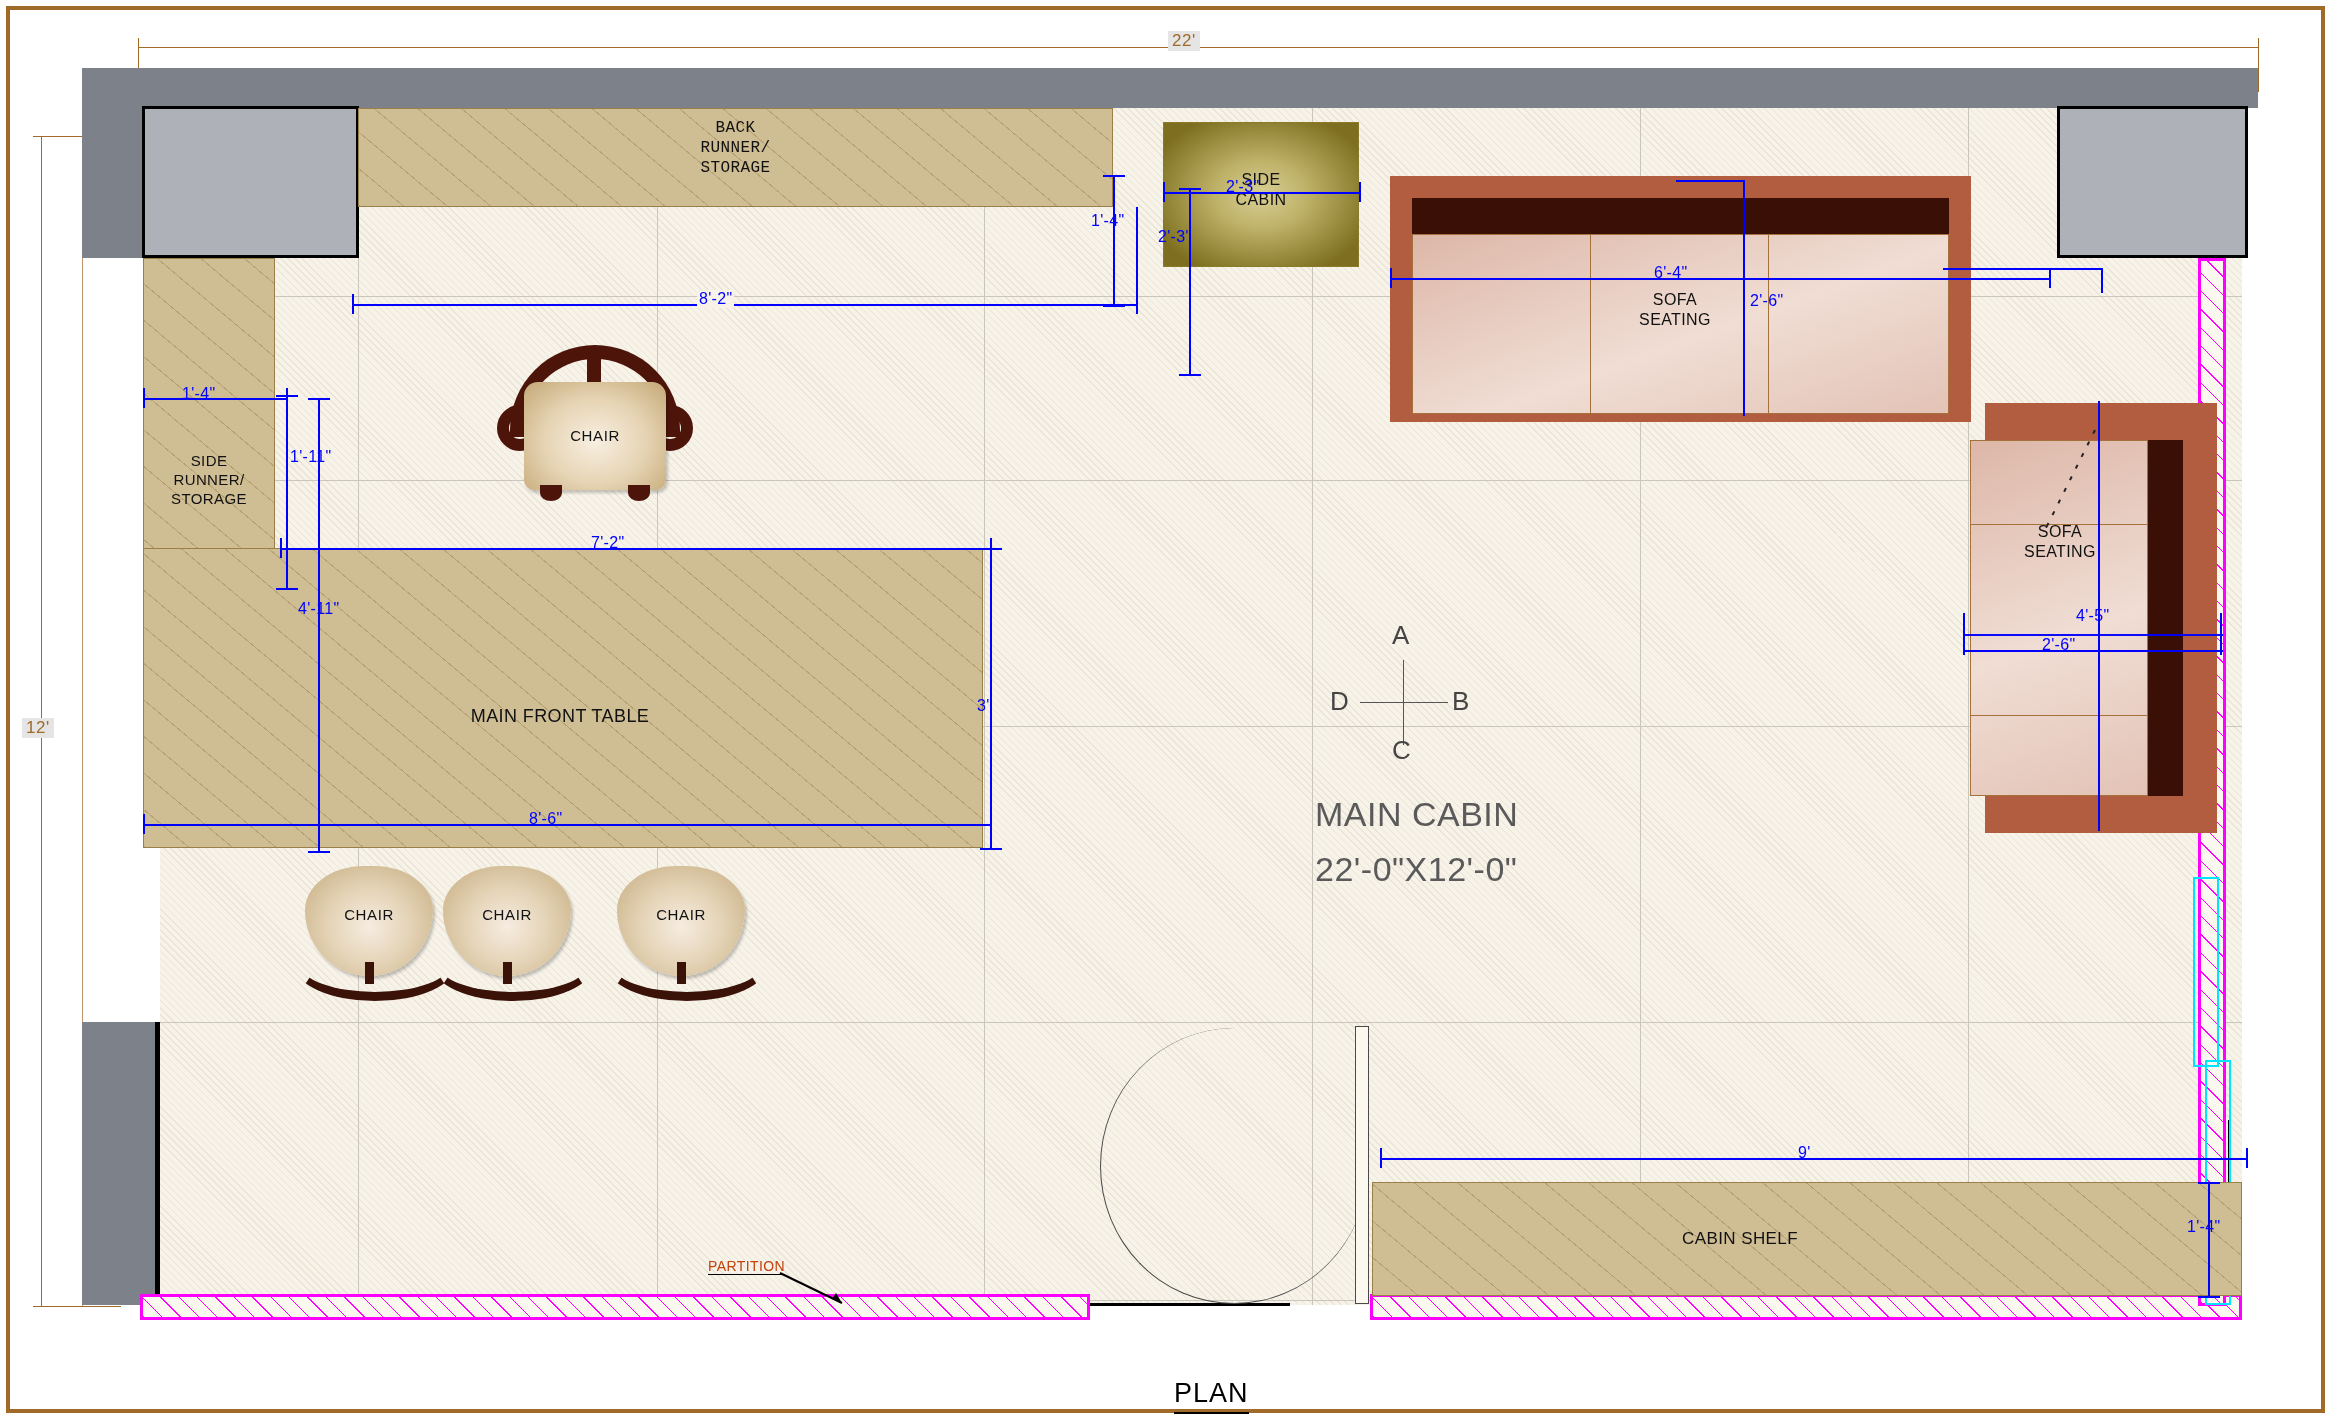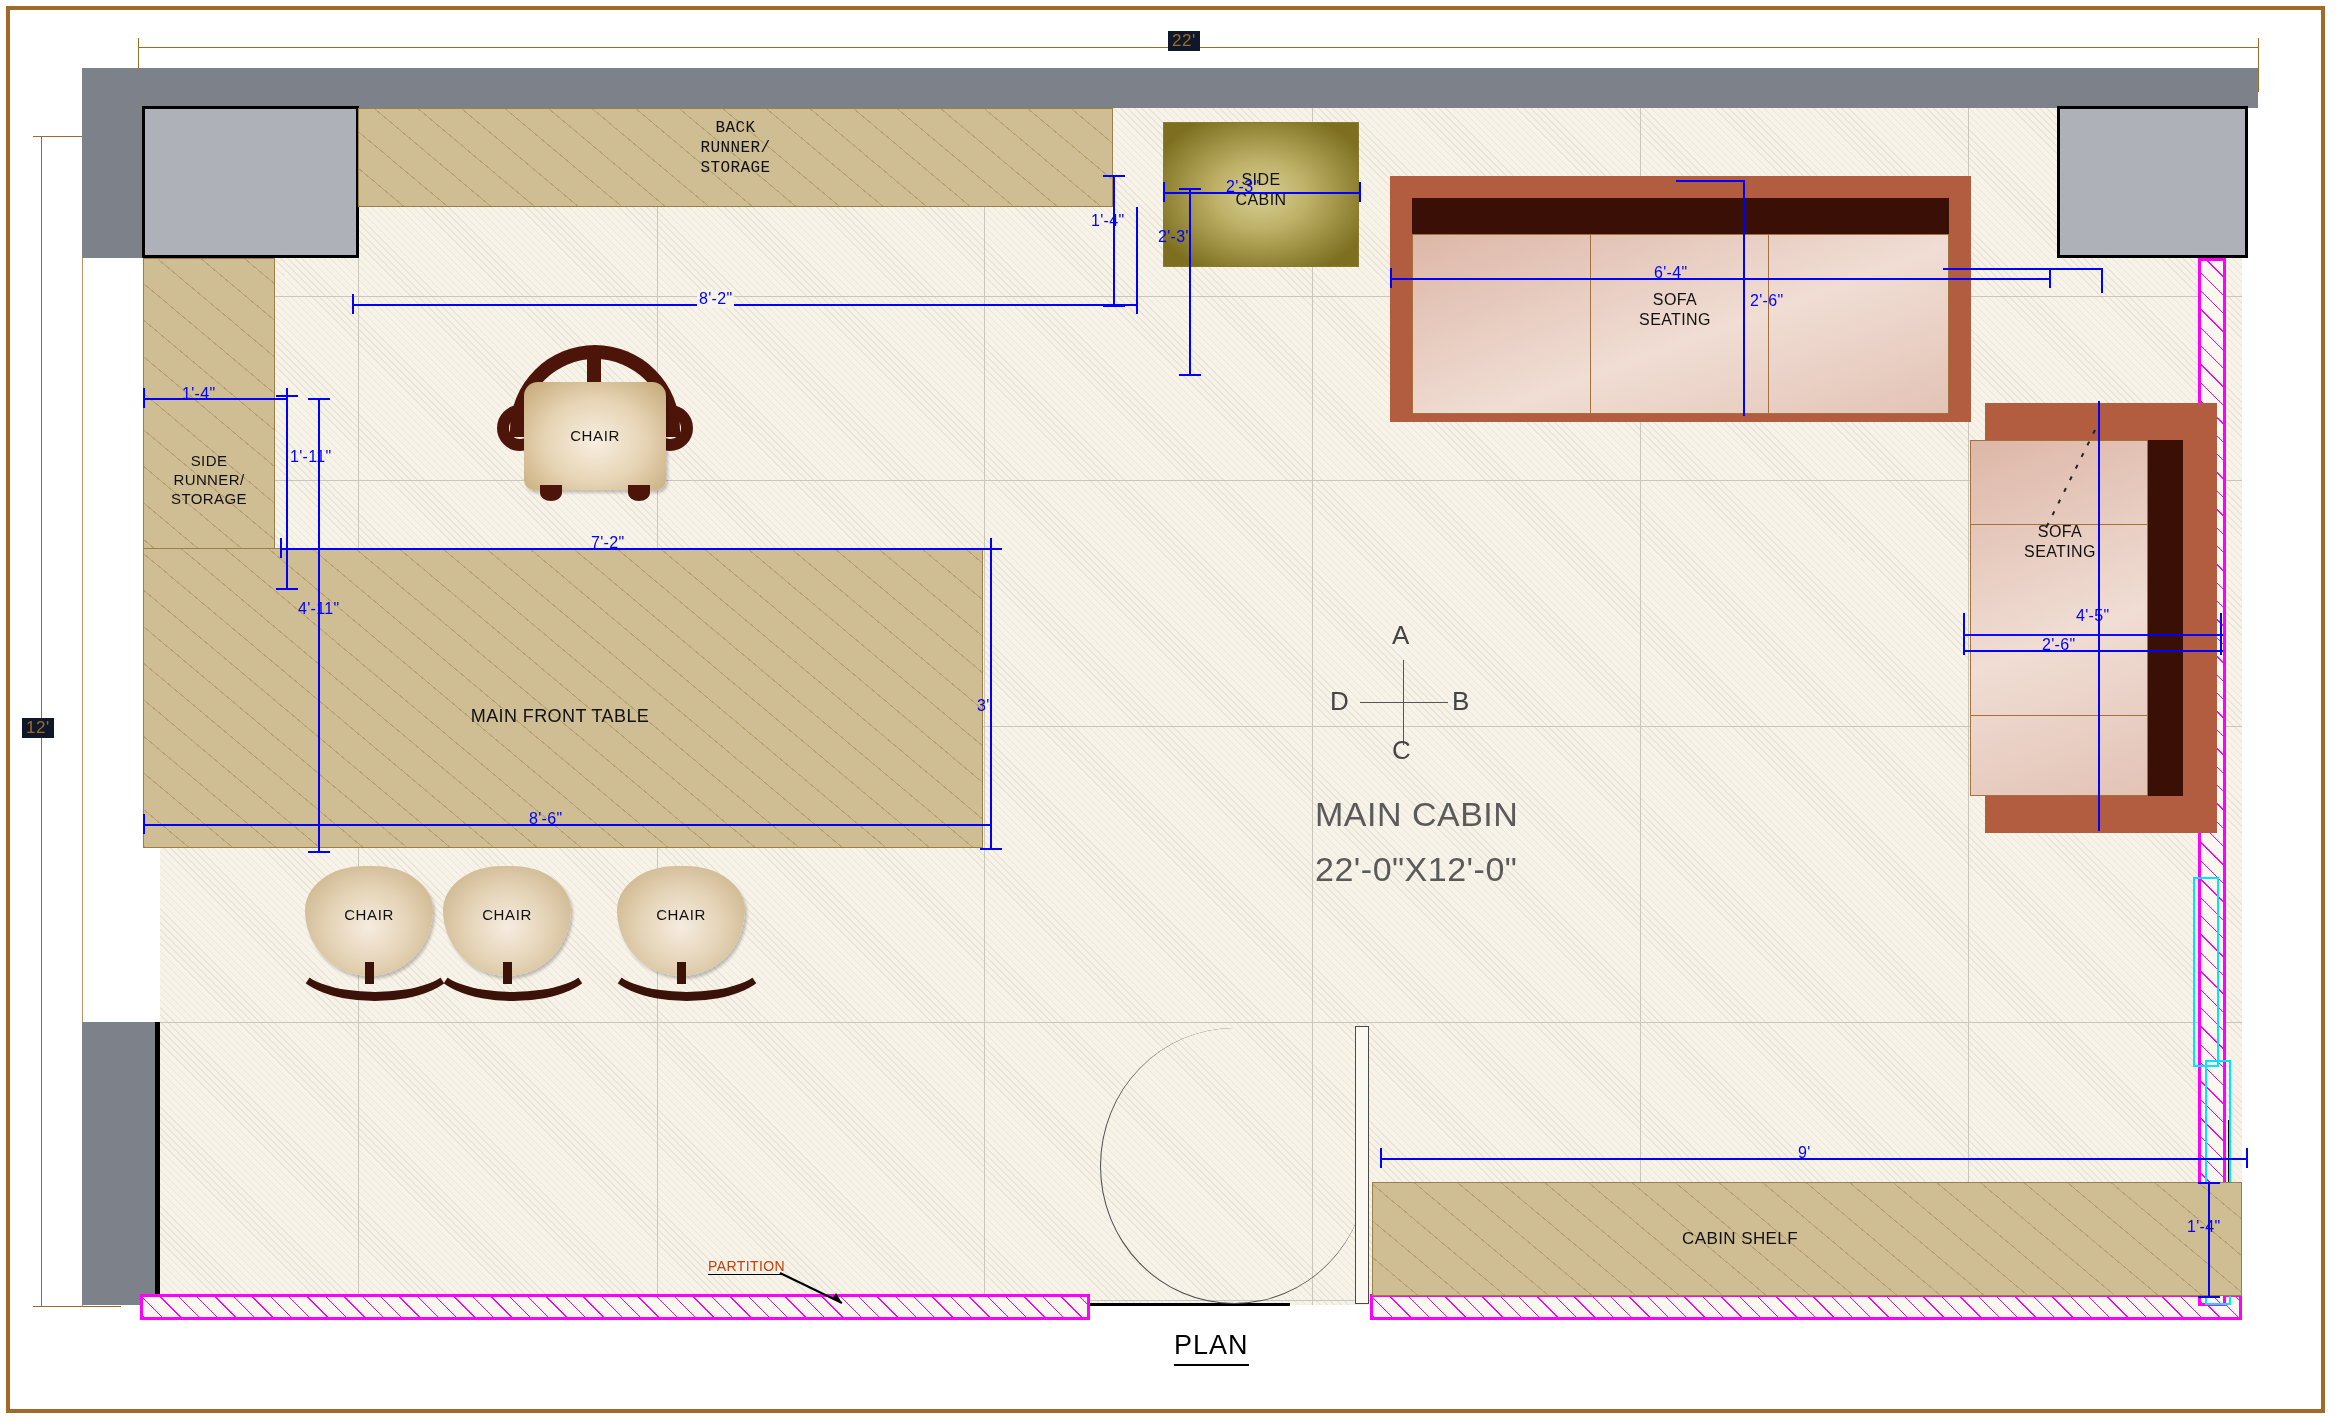--- a/index.html
+++ b/index.html
@@ -6,21 +6,21 @@
   body{font-family:"Liberation Sans", sans-serif;}
   #sheet{position:relative;width:2339px;height:1427px;background:#ffffff;overflow:hidden;}
 
   
   .sheet-border{position:absolute;border:4px solid #a06a28;left:6px;top:6px;width:2319px;height:1407px;box-sizing:border-box;}
 
   
   .dimbrown{position:absolute;background:#a06a28;}
   .dimbrown-h{height:1px;}
   .dimbrown-v{width:1px;}
-  .dimbrown-label{position:absolute;color:#a06a28;font-size:17px;font-family:"Liberation Sans",sans-serif;letter-spacing:.5px;background:#0f172a;padding:0 4px;}
+  .dimbrown-label{position:absolute;color:#a06a28;font-size:17px;font-family:"Liberation Sans",sans-serif;letter-spacing:.5px;background:#e5e5e5;padding:0 4px;}
 
   
   .floor{position:absolute;background:
      repeating-linear-gradient(45deg, rgba(205,195,175,.30) 0 1px, rgba(0,0,0,0) 1px 5px),
      #f7f3e9;}
   .gridline{position:absolute;background:#c9c6bd;}
   .gridline.h{height:1px;}
   .gridline.v{width:1px;}
 
   
@@ -88,21 +88,21 @@
   .door-arc{position:absolute;border:1px solid #4a4a4a;border-radius:100%;
      border-right:none;border-top:none;background:transparent;box-sizing:border-box;}
   .door-panel{position:absolute;border:1px solid #4a4a4a;background:#fbf8f0;box-sizing:border-box;}
 
   
   .cabin-title{position:absolute;color:#5a5a5a;font-size:34px;letter-spacing:.5px;white-space:nowrap;}
   .cabin-sub{position:absolute;color:#5a5a5a;font-size:34px;letter-spacing:.5px;white-space:nowrap;}
   .compass-line{position:absolute;background:#555;}
   .compass-letter{position:absolute;color:#444;font-size:26px;}
   .partition-label{position:absolute;color:#c2410c;font-size:14px;border-bottom:1px solid #000;letter-spacing:.4px;}
-  .plan-label{position:absolute;color:#000;font-size:27px;letter-spacing:1px;border-bottom:2px solid #000;padding-bottom:3px;}
+  .plan-label{position:absolute;color:#000;font-size:27px;letter-spacing:1px;border-bottom:2px solid #000;padding-bottom:3px;margin-top:48px;}
   svg.leader{position:absolute;overflow:visible;}
 </style>
 </head>
 <body>
 
 <div id="sheet">
 
   <div class="sheet-border"></div>
 
   <div class="dimbrown dimbrown-h" style="left:138px;top:47px;width:2120px;"></div>

